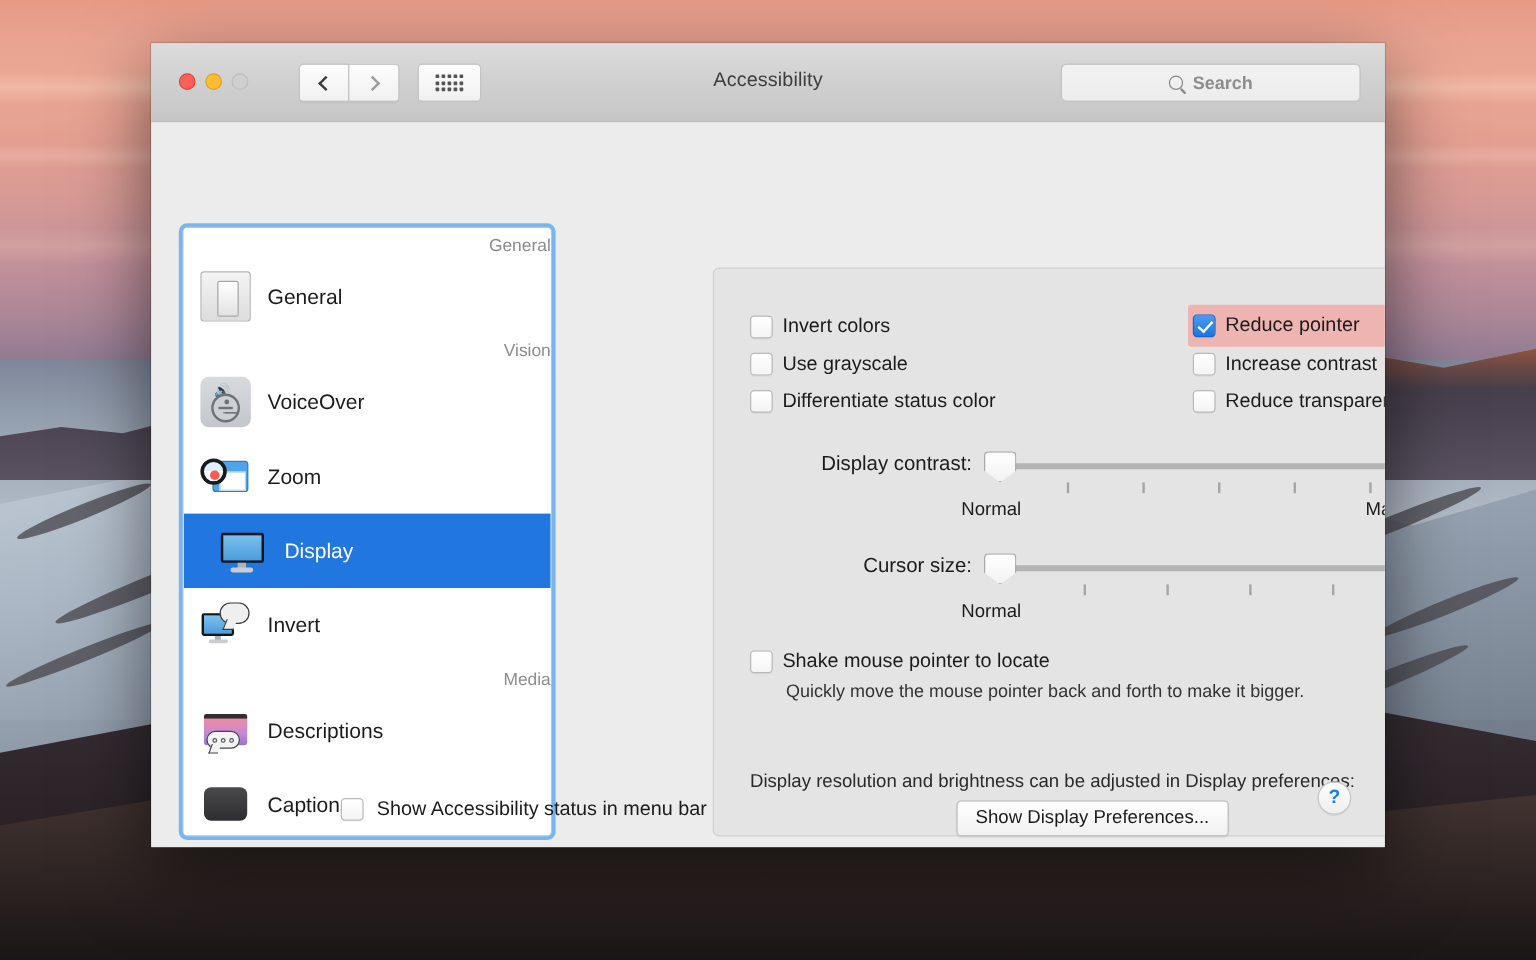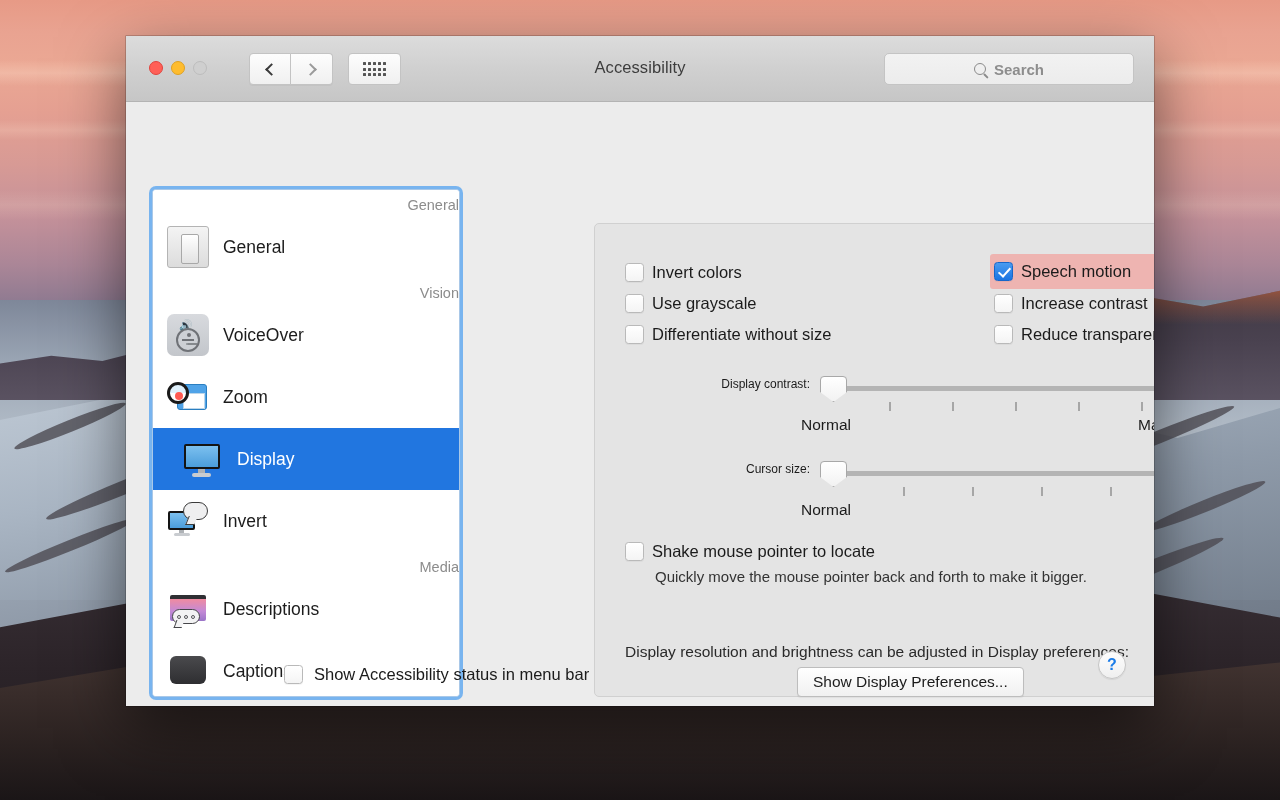--- a/index.html
+++ b/index.html
@@ -255,21 +255,21 @@
   }
   .cbtext { font-size:16.5px; color:#1b1b1b; white-space:nowrap; }
 
   .hl {
     position:absolute; left:864px; top:152px; width:182px; height:35px;
     background:#eeb4b1; border-radius:3px;
   }
 
   
   .slider-block { position:absolute; }
-  .slider-label { position:absolute; font-size:12px; color:#1b1b1b; white-space:nowrap; text-align:right; }
+  .slider-label { position:absolute; font-size:17px; color:#1b1b1b; white-space:nowrap; text-align:right; }
   .track {
     position:absolute; height:5px; background:#b4b4b4; border-radius:3px;
   }
   .thumb {
     position:absolute; width:27px; height:26px;
     background:linear-gradient(180deg,#ffffff,#f2f2f2);
     border:1px solid #a8a8a8;
     border-radius:4px 4px 3px 3px;
     clip-path:polygon(0% 0%, 100% 0%, 100% 62%, 50% 100%, 0% 62%);
     box-shadow:0 1px 2px rgba(0,0,0,0.18);
@@ -449,26 +449,26 @@
     <div class="cbrow" style="left:499px; top:161px;">
       <span class="cb"></span>
       <span class="cbtext">Invert colors</span>
     </div>
     <div class="cbrow" style="left:499px; top:192px;">
       <span class="cb"></span>
       <span class="cbtext">Use grayscale</span>
     </div>
     <div class="cbrow" style="left:499px; top:223px;">
       <span class="cb"></span>
-      <span class="cbtext">Differentiate without size</span>
+      <span class="cbtext">Differentiate status color</span>
     </div>
 
     <div class="cbrow" style="left:868px; top:160px;">
       <span class="cb on"></span>
-      <span class="cbtext">Speech motion</span>
+      <span class="cbtext">Reduce pointer</span>
     </div>
     <div class="cbrow" style="left:868px; top:192px;">
       <span class="cb"></span>
       <span class="cbtext">Increase contrast</span>
     </div>
     <div class="cbrow" style="left:868px; top:223px;">
       <span class="cb"></span>
       <span class="cbtext">Reduce transparency</span>
     </div>
 

